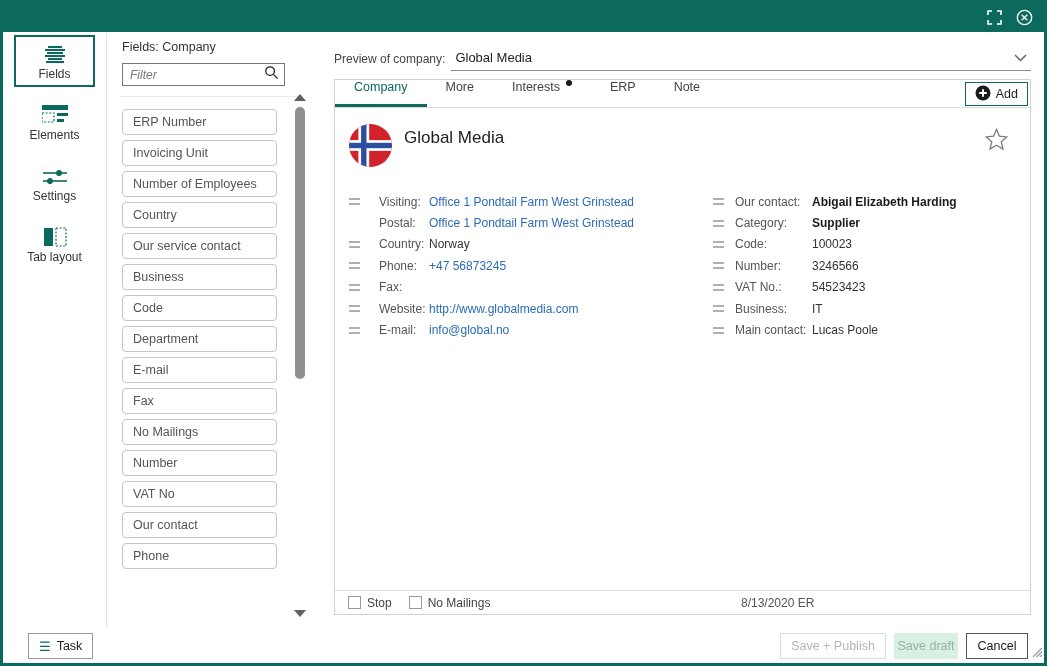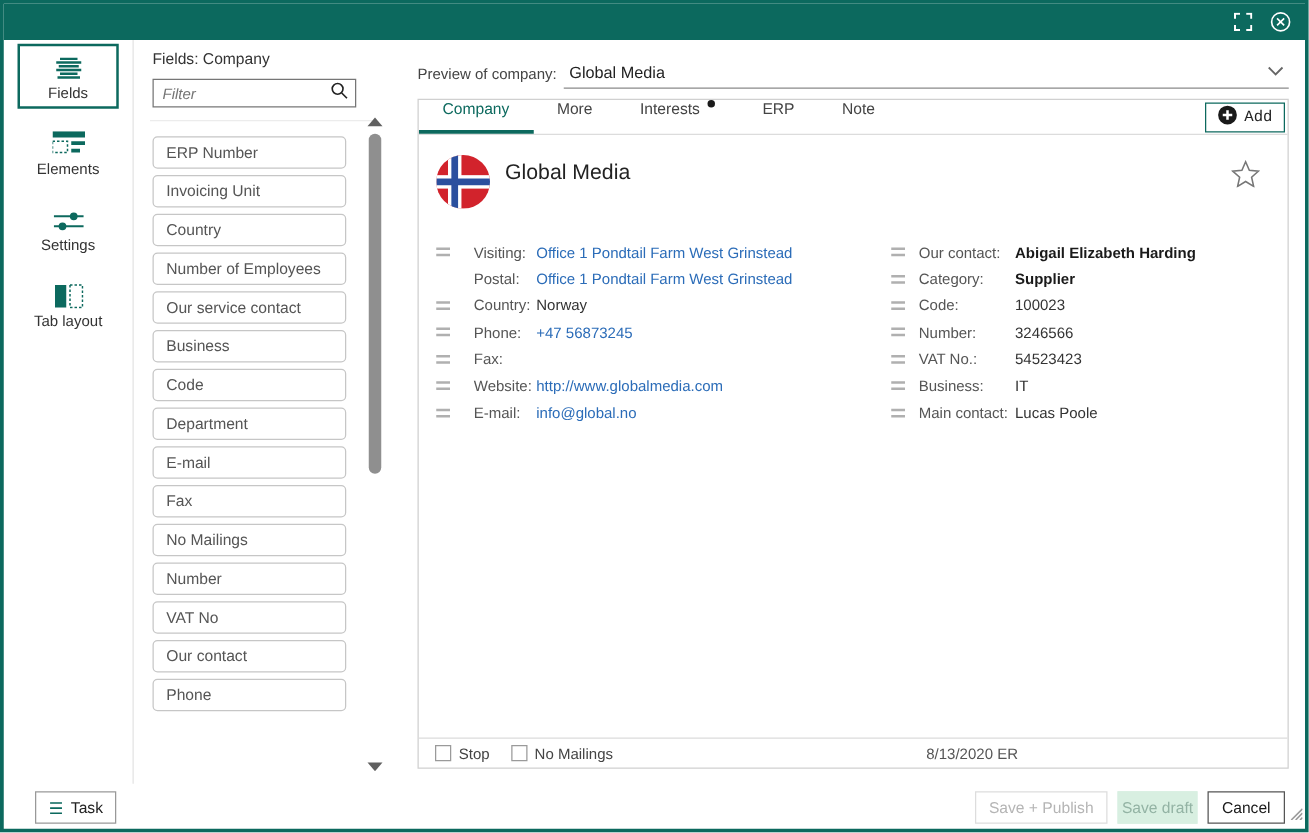--- a/index.html
+++ b/index.html
@@ -66,21 +66,21 @@
   .preview-select .val { font-size:13px; color:#222; flex:1; }
 
   .card-wrap { margin-top:8px; border:1px solid #d0d0d0; height:536px; display:flex; flex-direction:column; background:#fff; }
   .tabbar { height:28px; border-bottom:1px solid #dcdcdc; display:flex; align-items:stretch; position:relative; flex:none; }
   .tab { display:flex; align-items:flex-start; padding:0 19px; font-size:12.5px; color:#444; cursor:pointer; gap:6px; }
   .tab.active { color:#0c695e; box-shadow:inset 0 -3px 0 #0c695e; }
   .tab-dot { width:6px; height:6px; background:#1a1a1a; border-radius:50%; display:inline-block; }
   .add-btn {
     position:absolute; right:2px; top:2px; height:24px; border:1px solid #0c695e; background:#fff;
     display:flex; align-items:center; gap:5px; padding:0 9px; font-size:12.5px; color:#222; cursor:pointer;
-    font-family:Liberation Mono, monospace;
+    font-family:Liberation Sans, sans-serif;
   }
 
   .card-body { flex:1; position:relative; padding:16px 0 0 0; }
   .card-head { display:flex; align-items:flex-start; padding:0 14px; }
   .flag { width:43px; height:43px; flex:none; }
   .company-name { font-size:17px; color:#222; margin:4px 0 0 12px; }
   .star { position:absolute; right:22px; top:20px; cursor:pointer; }
 
   .cols { display:flex; margin-top:24px; font-size:12px; }
   .col-left { width:370px; flex:none; padding-left:14px; }
@@ -198,22 +198,22 @@
           <svg width="15" height="15" viewBox="0 0 16 16" fill="none" stroke="#222" stroke-width="1.4">
             <circle cx="6.5" cy="6.5" r="4.6"></circle>
               <line x1="10" y1="10" x2="14.5" y2="14.5"></line>
           </svg>
         </span>
       </div>
       <div class="fp-sep"></div>
       <div class="field-list">
         <button class="field-btn">ERP Number</button>
         <button class="field-btn">Invoicing Unit</button>
+        <button class="field-btn">Number of Employees</button>
         <button class="field-btn">Country</button>
-        <button class="field-btn">Number of Employees</button>
         <button class="field-btn">Our service contact</button>
         <button class="field-btn">Business</button>
         <button class="field-btn">Code</button>
         <button class="field-btn">Department</button>
         <button class="field-btn">E-mail</button>
         <button class="field-btn">Fax</button>
         <button class="field-btn">No Mailings</button>
         <button class="field-btn">Number</button>
         <button class="field-btn">VAT No</button>
         <button class="field-btn">Our contact</button>

